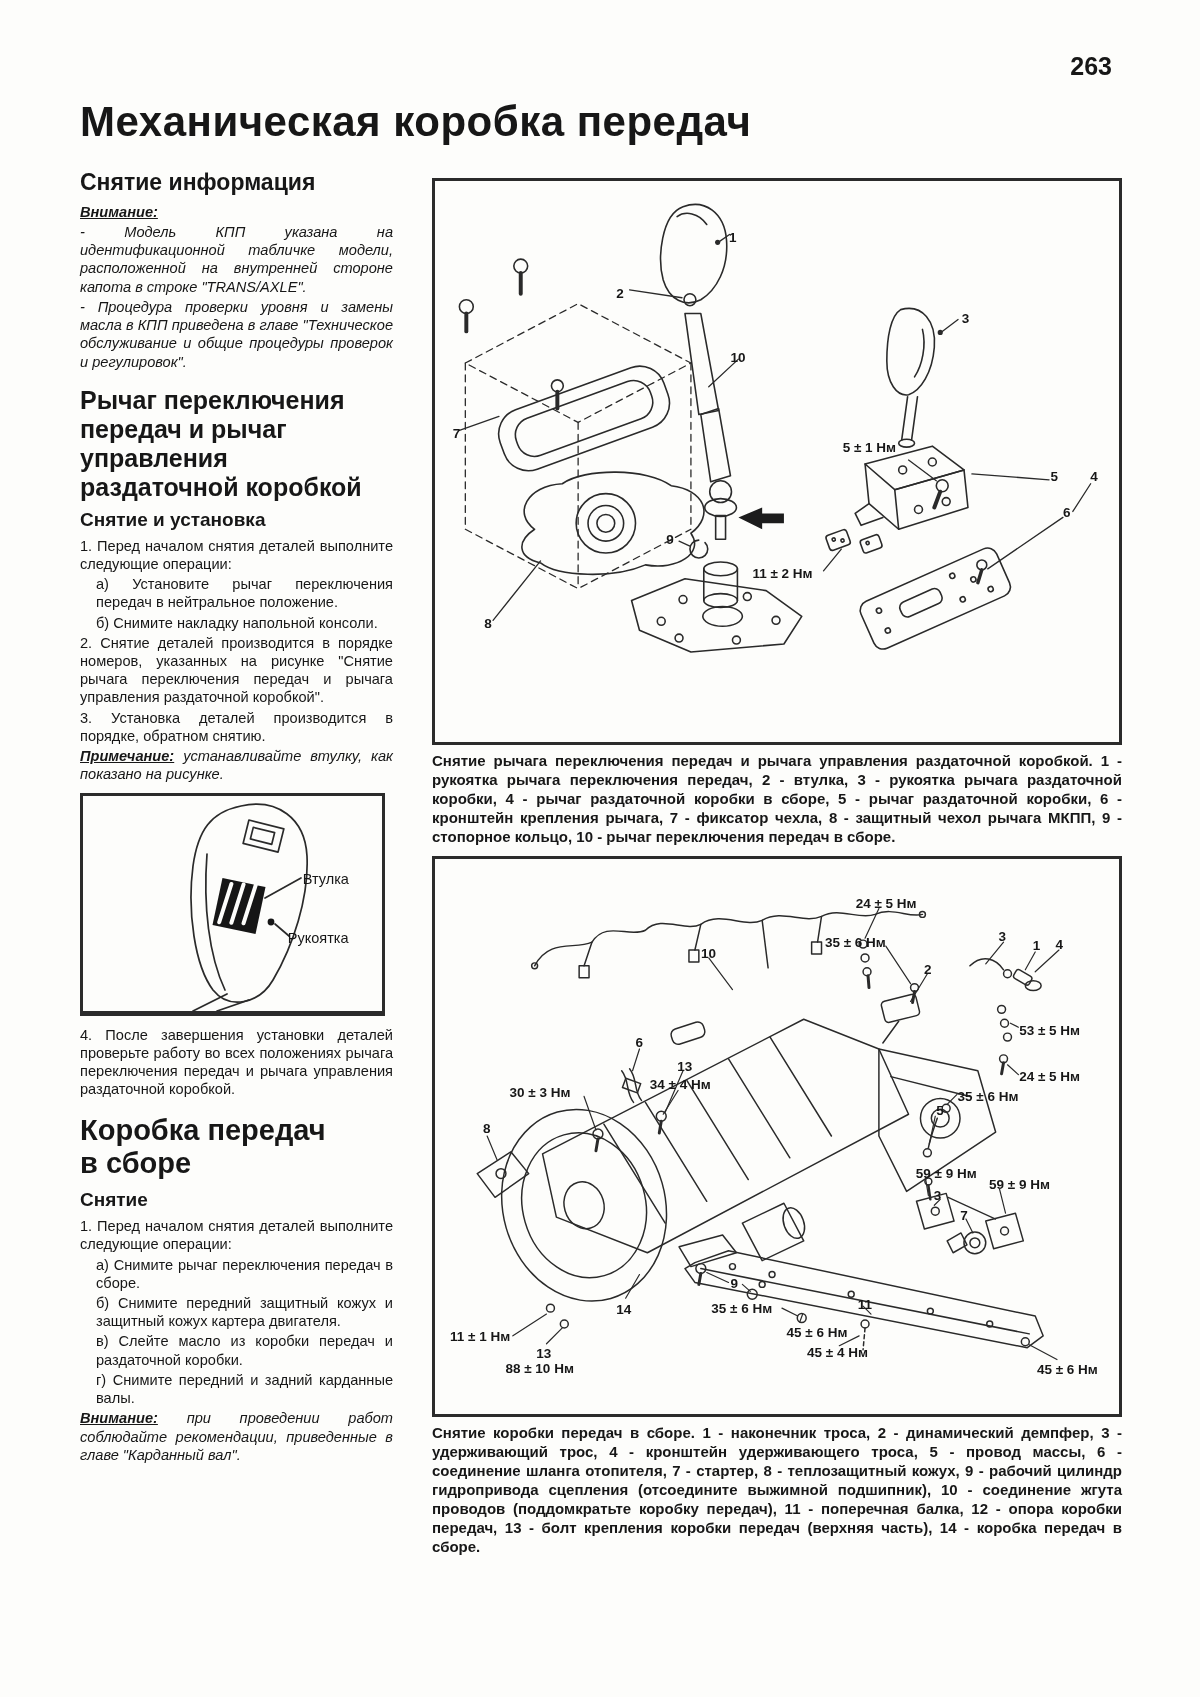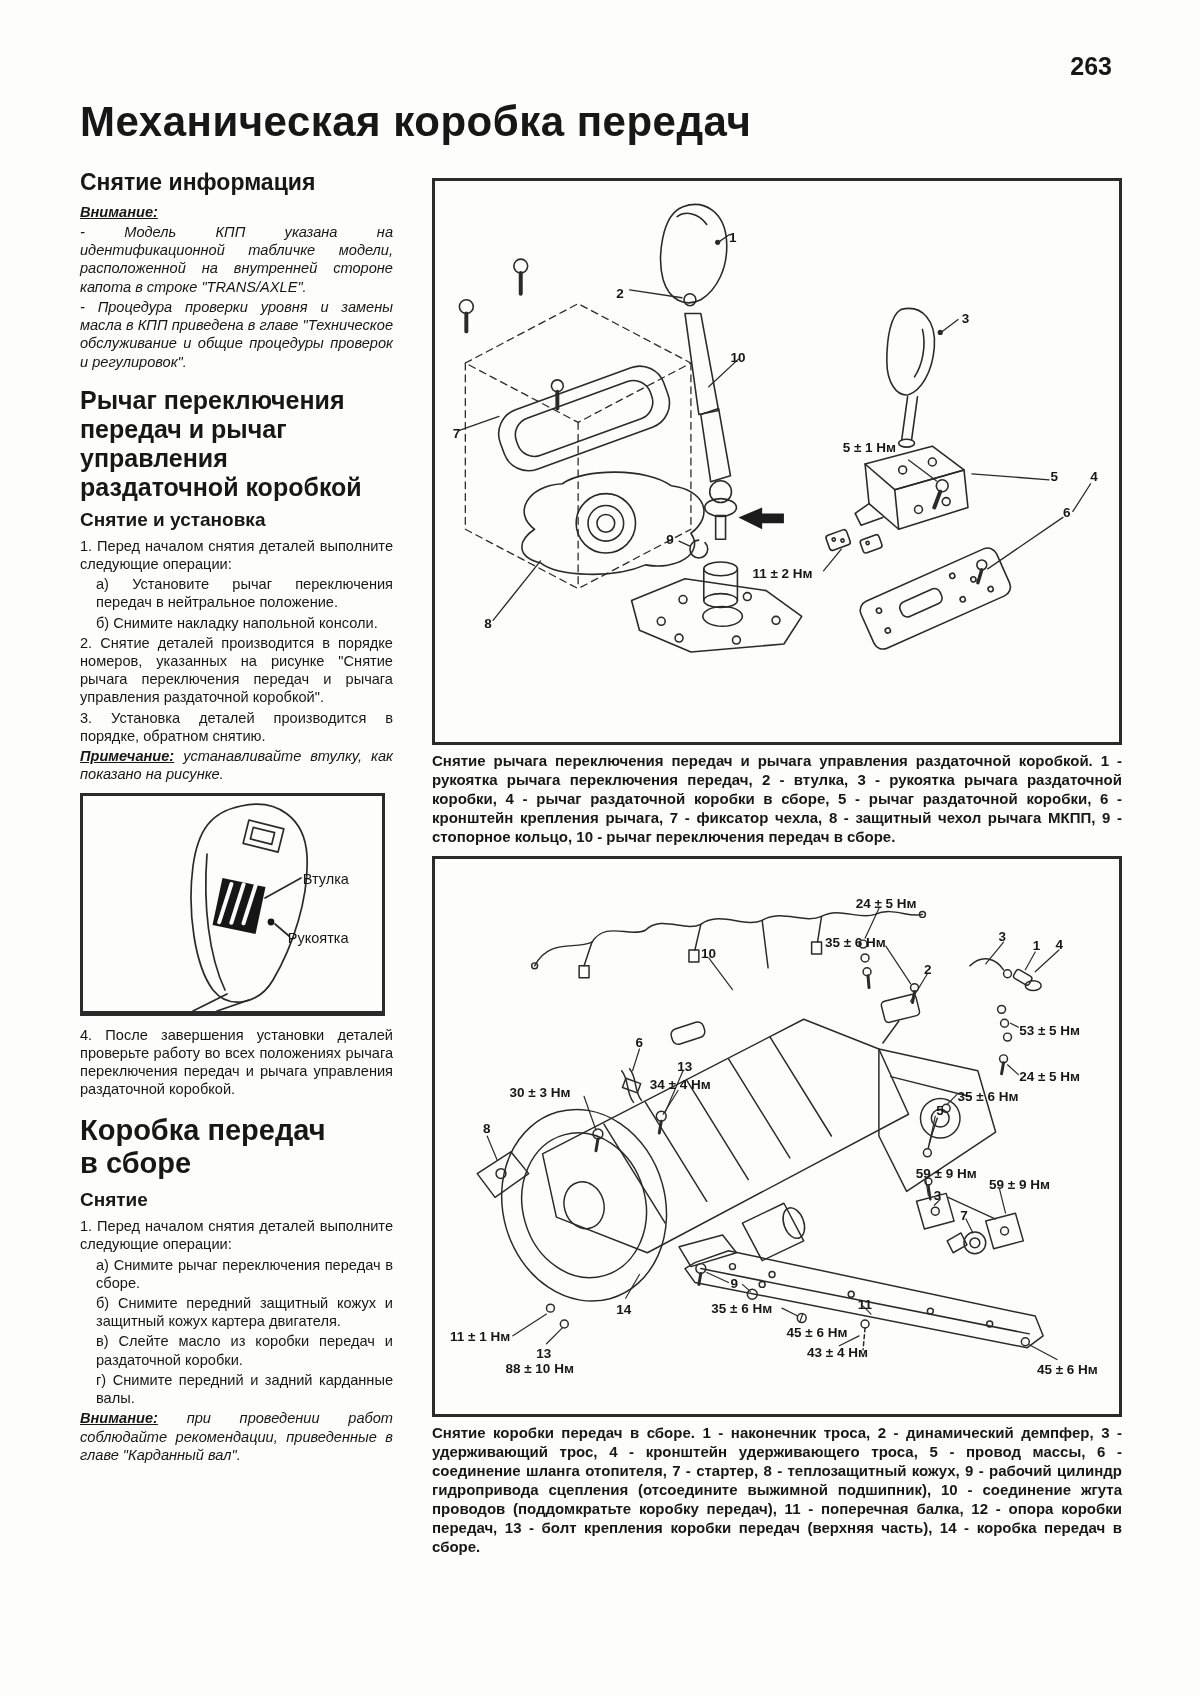--- a/index.html
+++ b/index.html
@@ -382,21 +382,21 @@
       <span class="callout" style="left:7%;top:47.2%">8</span>
       <span class="callout" style="left:73.3%;top:43.9%">5</span>
       <span class="callout" style="left:70.3%;top:55.2%">59 ± 9 Нм</span>
       <span class="callout" style="left:72.9%;top:59.2%">3</span>
       <span class="callout" style="left:81%;top:57.2%">59 ± 9 Нм</span>
       <span class="callout" style="left:76.8%;top:62.8%">7</span>
       <span class="callout" style="left:43.2%;top:75%">9</span>
       <span class="callout" style="left:40.4%;top:79.6%">35 ± 6 Нм</span>
       <span class="callout" style="left:51.4%;top:83.8%">45 ± 6 Нм</span>
       <span class="callout" style="left:61.8%;top:78.8%">11</span>
-      <span class="callout" style="left:54.4%;top:87.4%">43 ± 4 Нм</span>
+      <span class="callout" style="left:54.4%;top:87.4%">45 ± 4 Нм</span>
       <span class="callout" style="left:88%;top:90.6%">45 ± 6 Нм</span>
       <span class="callout" style="left:2.2%;top:84.6%">11 ± 1 Нм</span>
       <span class="callout" style="left:14.8%;top:87.7%">13</span>
       <span class="callout" style="left:10.3%;top:90.4%">88 ± 10 Нм</span>
       <span class="callout" style="left:26.5%;top:79.7%">14</span>
     </div>
 
     <p class="caption">Снятие коробки передач в сборе. 1 - наконечник троса, 2 - динамический демпфер, 3 - удерживающий трос, 4 - кронштейн удерживающего троса, 5 - провод массы, 6 - соединение шланга отопителя, 7 - стартер, 8 - теплозащитный кожух, 9 - рабочий цилиндр гидропривода сцепления (отсоедините выжимной подшипник), 10 - соединение жгута проводов (поддомкратьте коробку передач), 11 - поперечная балка, 12 - опора коробки передач, 13 - болт крепления коробки передач (верхняя часть), 14 - коробка передач в сборе.</p>
   </div>
 

